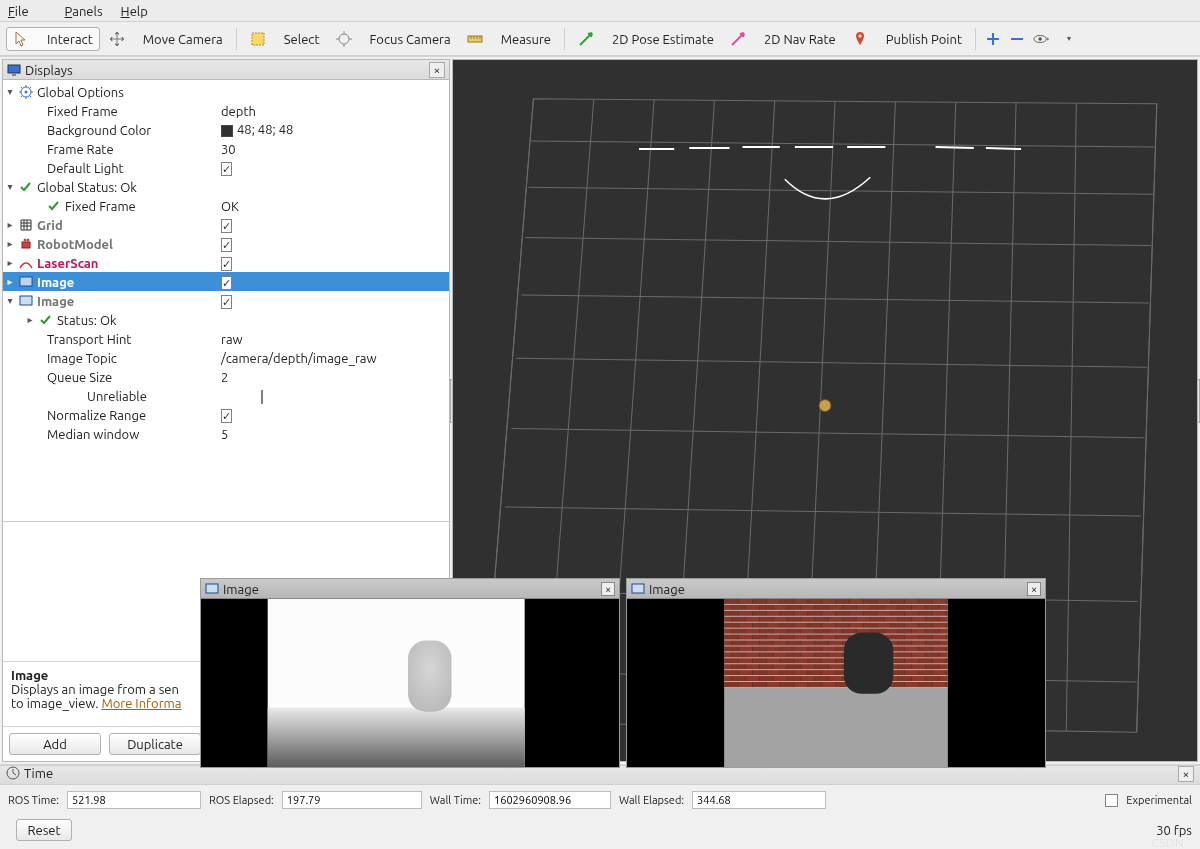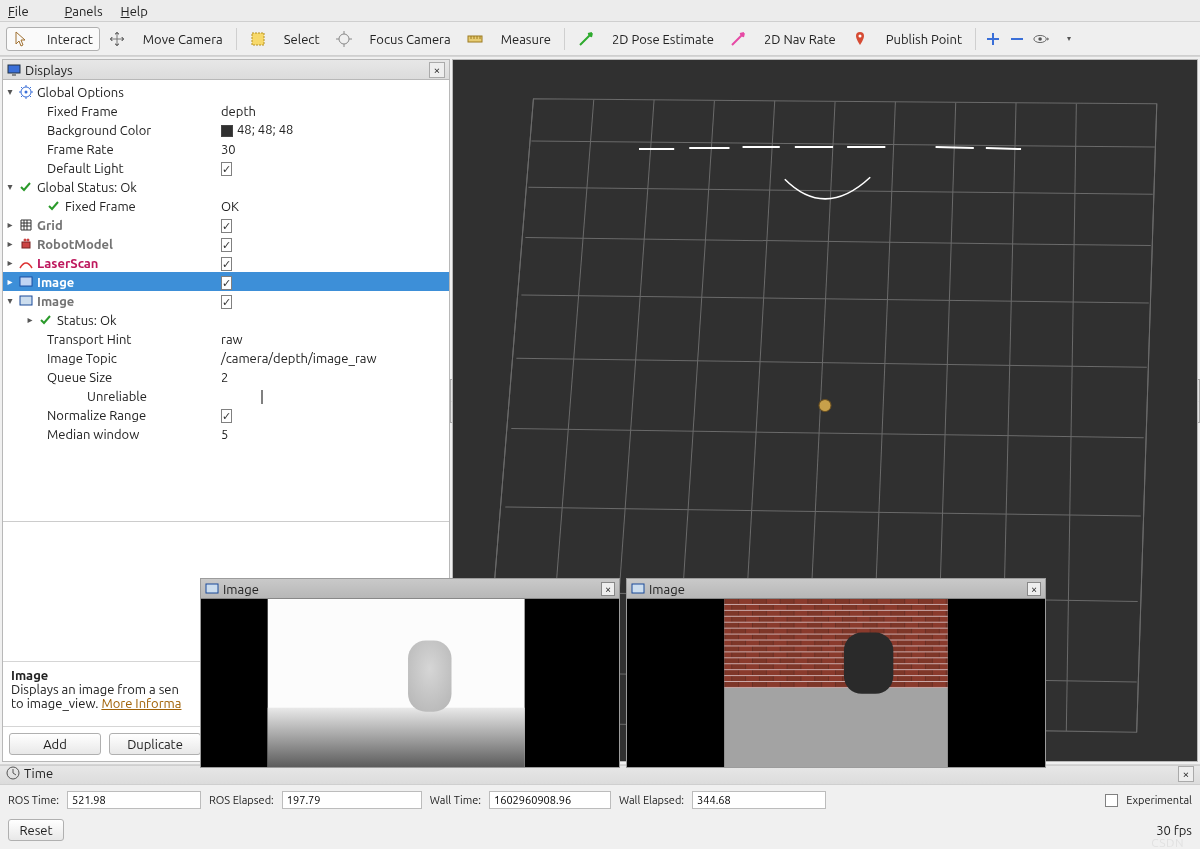--- a/index.html
+++ b/index.html
@@ -449,17 +449,17 @@
   <input class="stin" style="width: 140px;" value="197.79">
   <label>Wall Time:</label>
   <input class="stin" style="width: 122px;" value="1602960908.96">
   <label>Wall Elapsed:</label>
   <input class="stin" style="width: 134px;" value="344.68">
   <div style="flex:1"></div>
   <span class="cb"></span>
   <label>Experimental</label>
 </div>
 
-<div class="resetrow" style="position:relative;">
+<div class="resetrow" style="position:relative;margin-left:8px;">
   <div class="btn" style="flex:0 0 56px;">Reset</div>
   <span>30 fps</span>
   <span class="watermark">CSDN</span>
 </div>
 
 </body></html>

